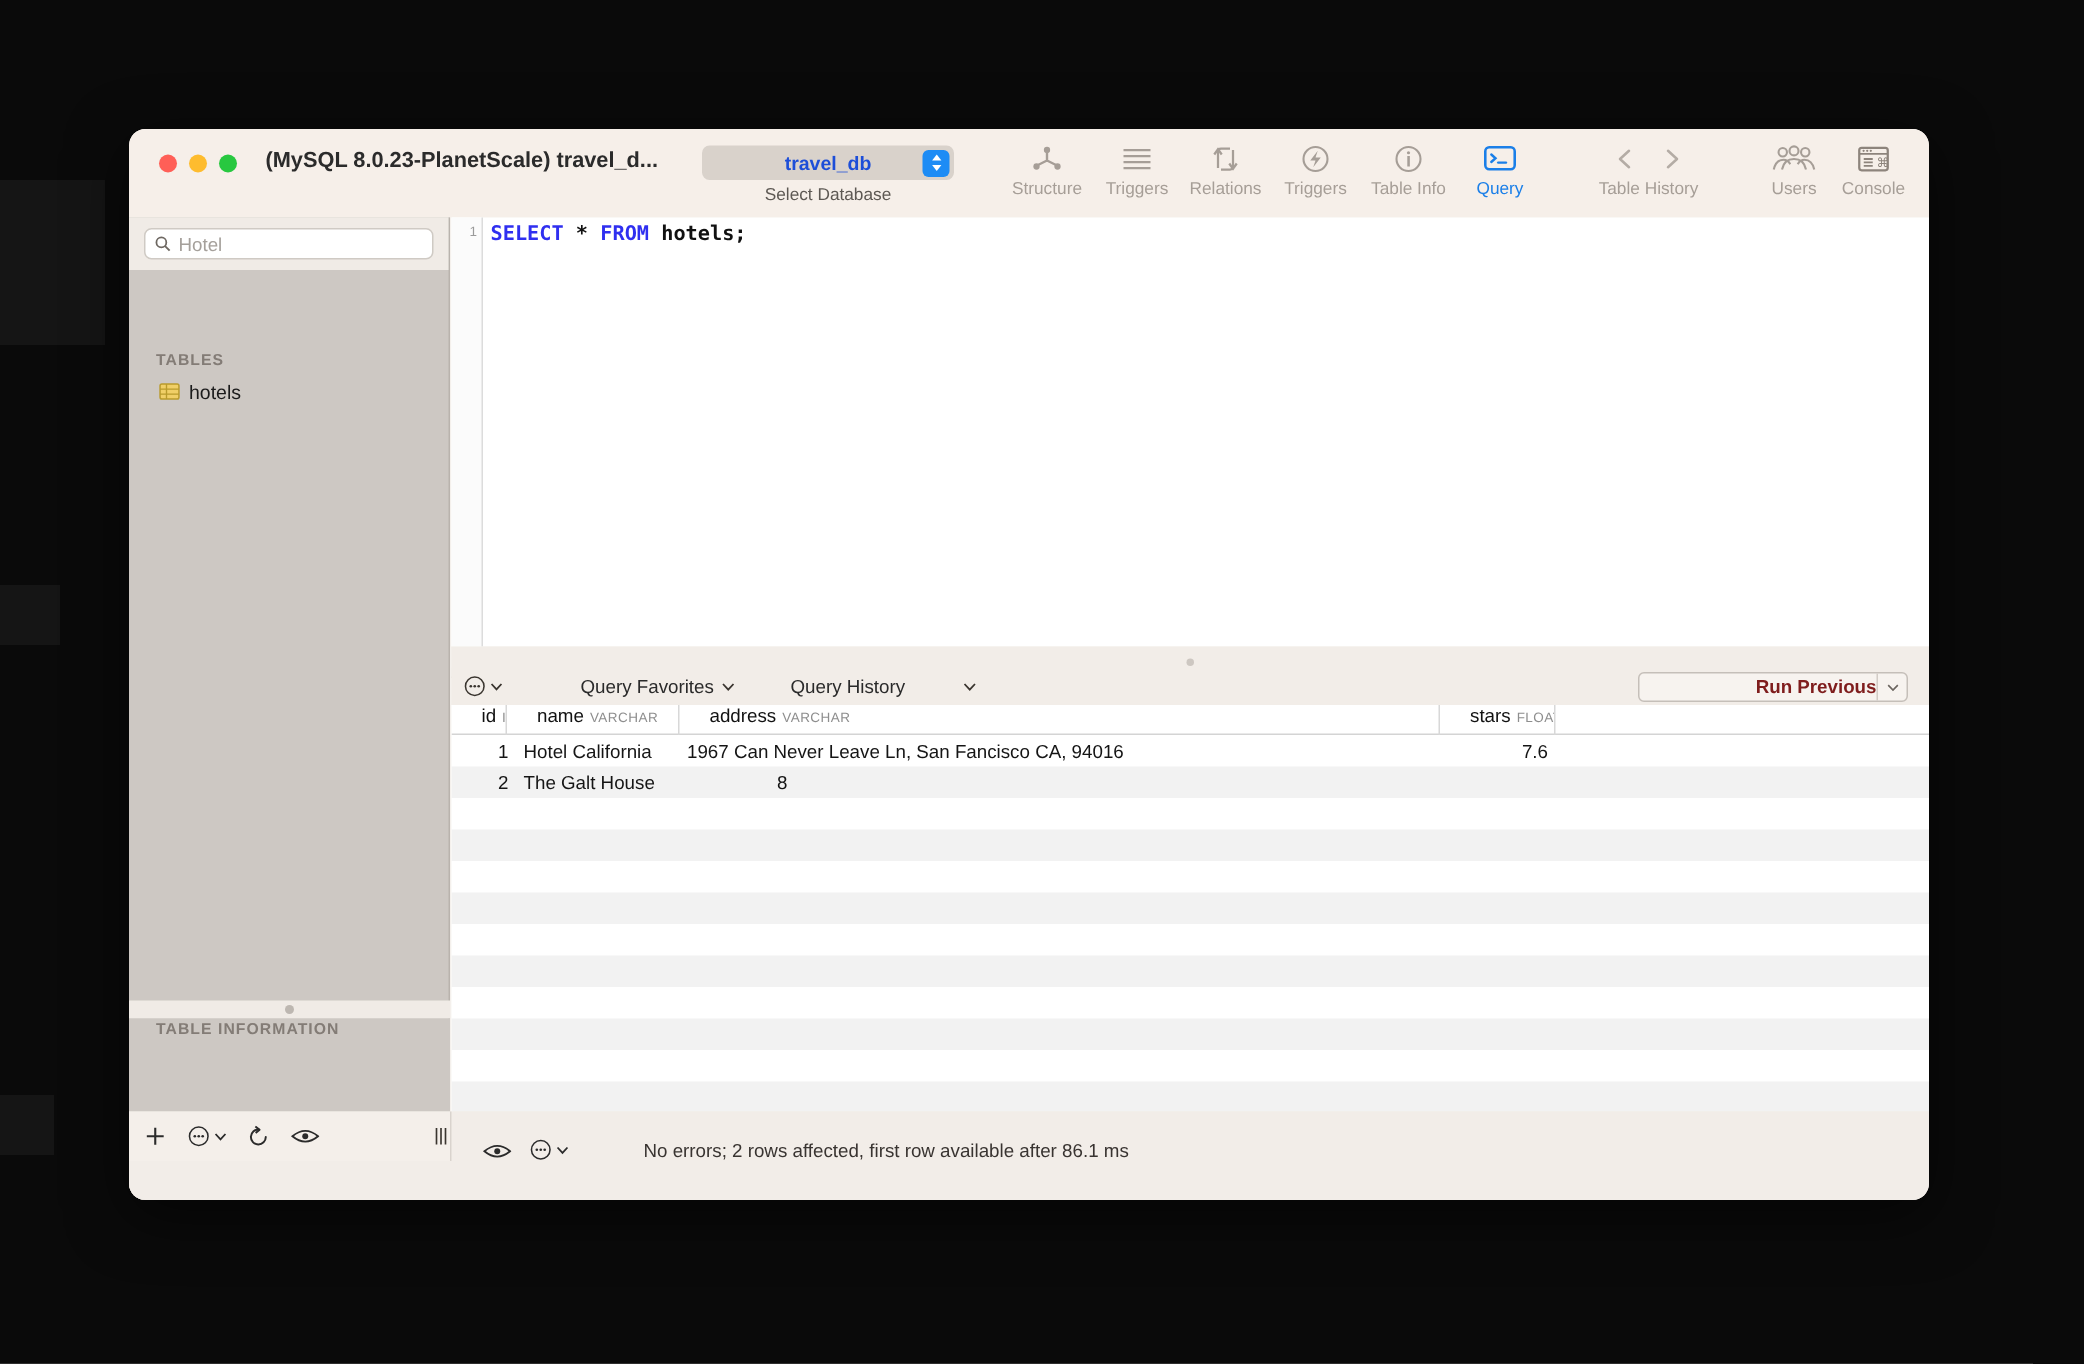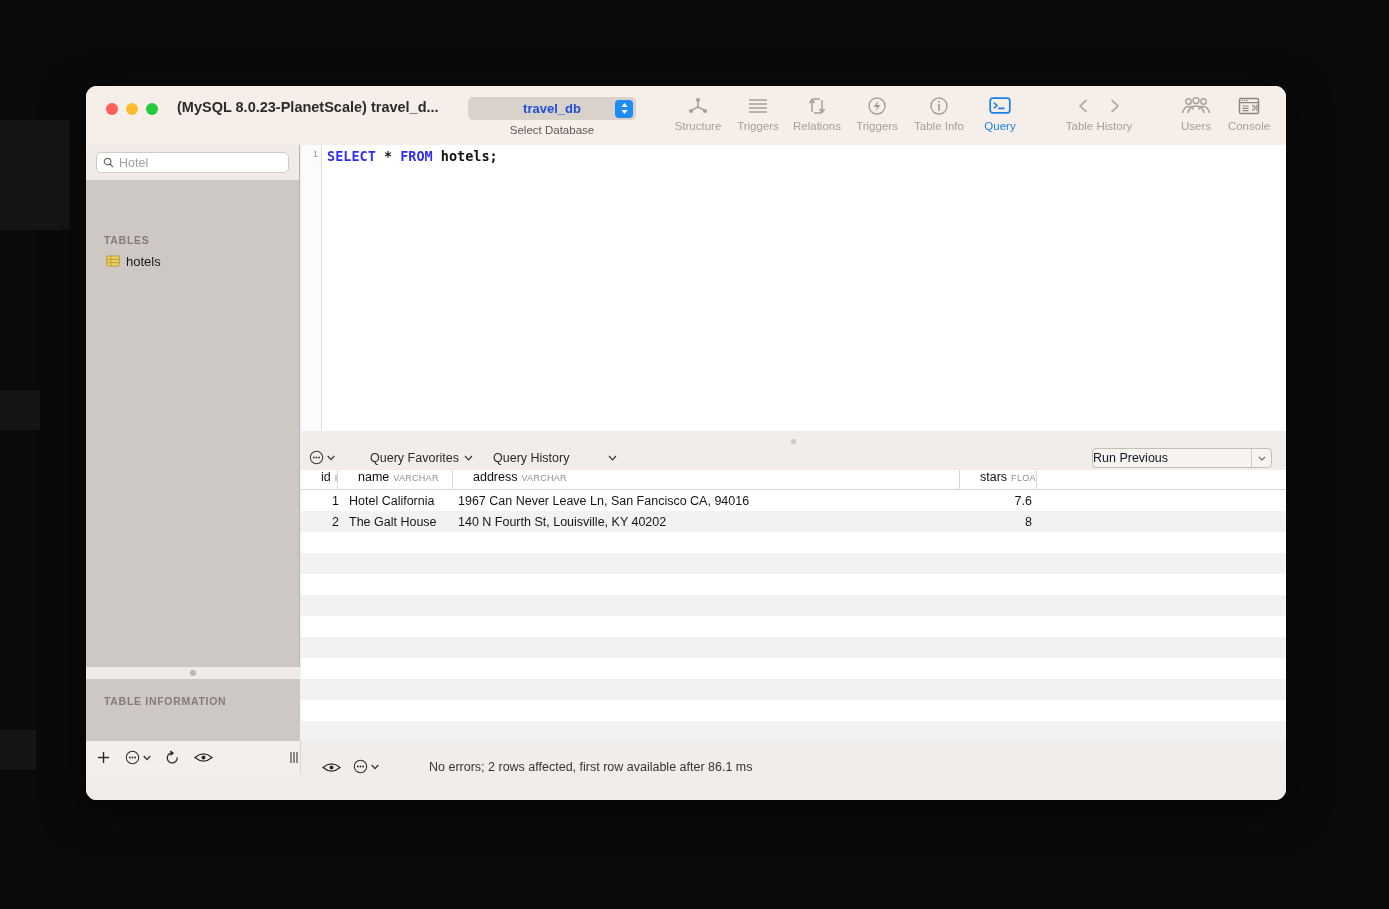--- a/index.html
+++ b/index.html
@@ -120,21 +120,21 @@
     width: 214px; height: 12px;
     background: #f0ebe6;
     display: flex; align-items: center; justify-content: center;
   }
   #sidebar-splitter .dot { width: 6px; height: 6px; border-radius: 50%; background: #bdb7b1; }
   #table-info-pane {
     position: absolute; left: 0; top: 534px;
     width: 214px; height: 121px;
     background: #cdc8c3;
   }
-  #table-info-header { font-size: 10.5px; font-weight: bold; letter-spacing: .7px; color: #837c76; padding: 16px 0 0 18px; }
+  #table-info-header { font-size: 10.5px; font-weight: bold; letter-spacing: .7px; color: #837c76; padding: 1px 0 0 18px; }
 
   
   #editor-pane {
     position: absolute; left: 215px; top: 0;
     width: 985px; height: 286px;
     background: #ffffff;
   }
   #gutter {
     position: absolute; left: 0; top: 0; width: 21px; height: 286px;
     background: #fbfbfb; border-right: 1px solid #dcdcdc;
@@ -164,32 +164,32 @@
   #query-bar {
     position: absolute; left: 215px; top: 300px;
     width: 985px; height: 25px;
     background: #f2ede8;
     display: flex; align-items: center; gap: 0;
     padding-left: 8px;
   }
   .qb-btn { display: flex; align-items: center; gap: 5px; color: #2a2a2a; font-size: 12.5px; }
   .qb-btn .chev { color: #3d3933; font-size: 10px; }
   #qb-gear { margin-right: 18px; display: flex; align-items: center; gap: 3px; }
-  #qb-favorites { width: 140px; display: flex; align-items: center; justify-content: flex-end; padding-right: 20px; }
+  #qb-favorites { width: 140px; display: flex; align-items: center; justify-content: flex-start; padding-right: 32px; margin-left: 34px; }
   #qb-history { width: 140px; display: flex; align-items: center; justify-content: space-between; padding-right: 16px; }
 
   #run-previous {
     position: absolute; right: 14px; top: 3px;
     width: 180px; height: 20px;
     background: #f7f3ef;
     border: 1px solid #c5bfb9;
     border-radius: 4px;
     display: flex; align-items: center;
   }
-  #run-previous .rp-label { flex: 1; text-align: left; font-size: 12.5px; color: #0f172a; }
+  #run-previous .rp-label { flex: 1; text-align: right; font-size: 12.5px; color: #7f1d1d; font-weight: bold; }
   #run-previous .rp-arrow {
     width: 20px; height: 100%;
     border-left: 1px solid #d2ccc6;
     display: flex; align-items: center; justify-content: center;
     color: #6b655f; font-size: 9px;
   }
 
   
   #result-grid {
     position: absolute; left: 215px; top: 325px;
@@ -515,21 +515,20 @@
 
         <div class="tr odd">
           <span class="td c-id">1</span>
           <span class="td c-name">Hotel California</span>
           <span class="td c-address">1967 Can Never Leave Ln, San Fancisco CA, 94016</span>
           <span class="td c-stars">7.6</span>
         </div>
         <div class="tr even">
           <span class="td c-id">2</span>
           <span class="td c-name">The Galt House</span>
-          <span class="td c-address">140 N Fourth St, Louisville, KY 40202</span>
           <span class="td c-stars">8</span>
         </div>
 
         <div id="empty-rows">
             <div class="tr odd"></div>
             <div class="tr even"></div>
             <div class="tr odd"></div>
             <div class="tr even"></div>
             <div class="tr odd"></div>
             <div class="tr even"></div>

